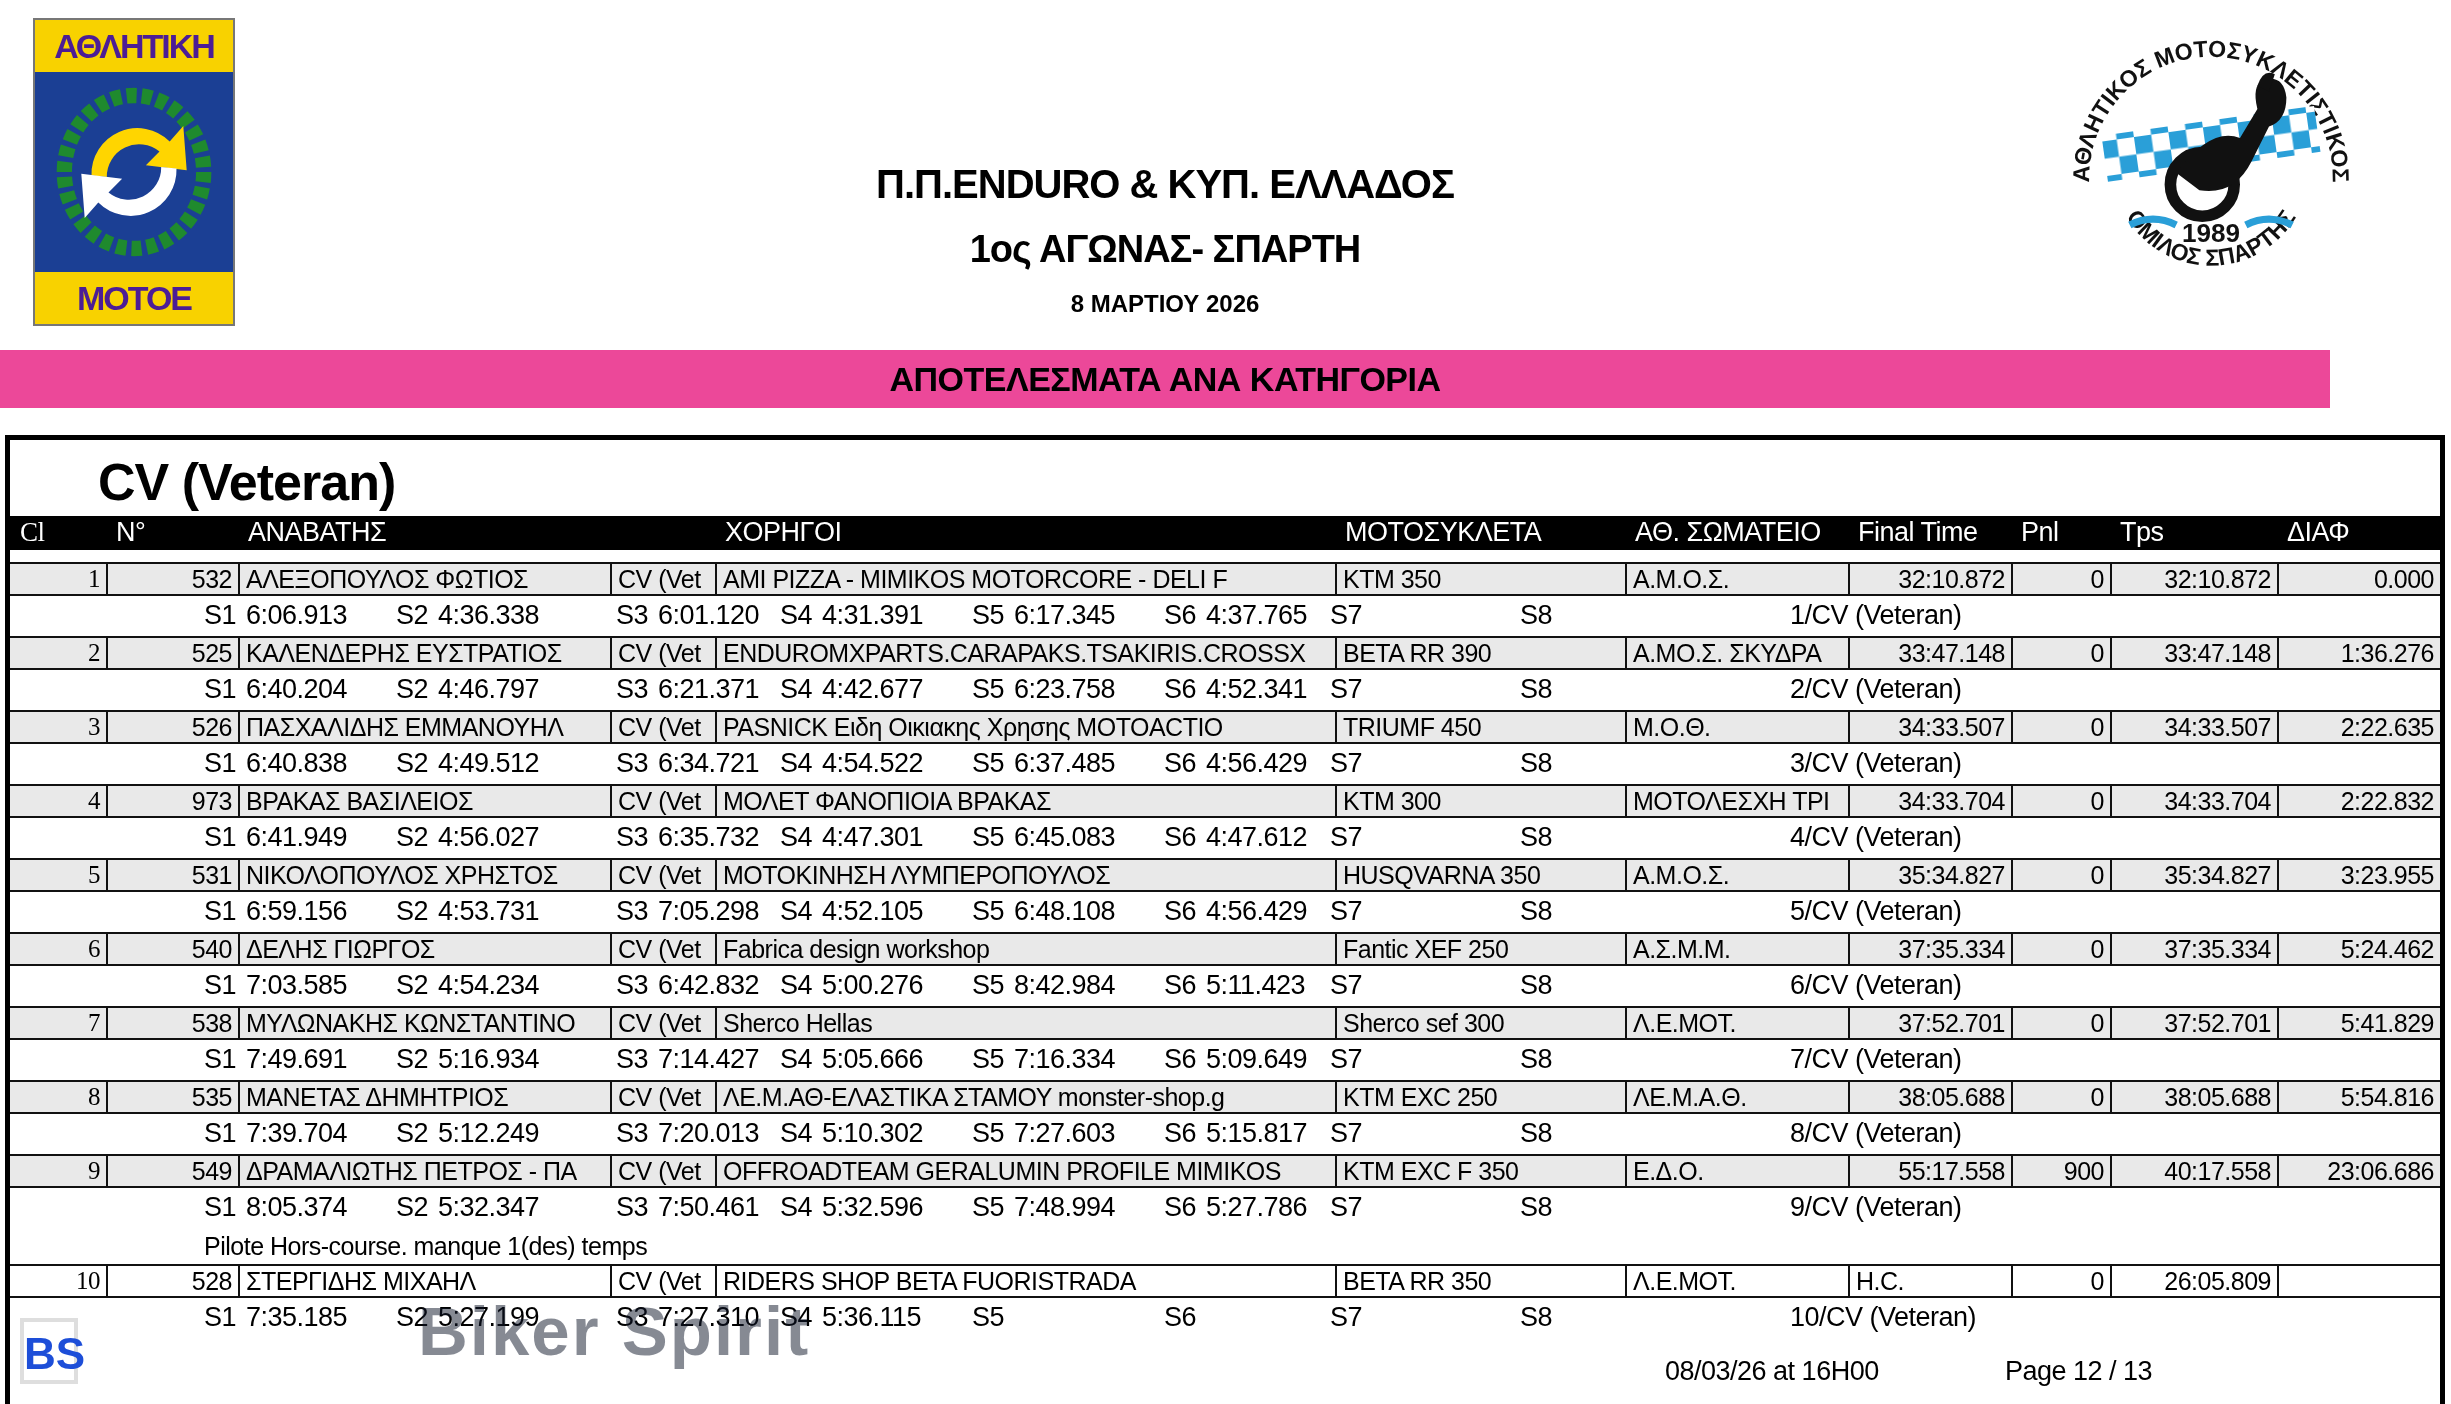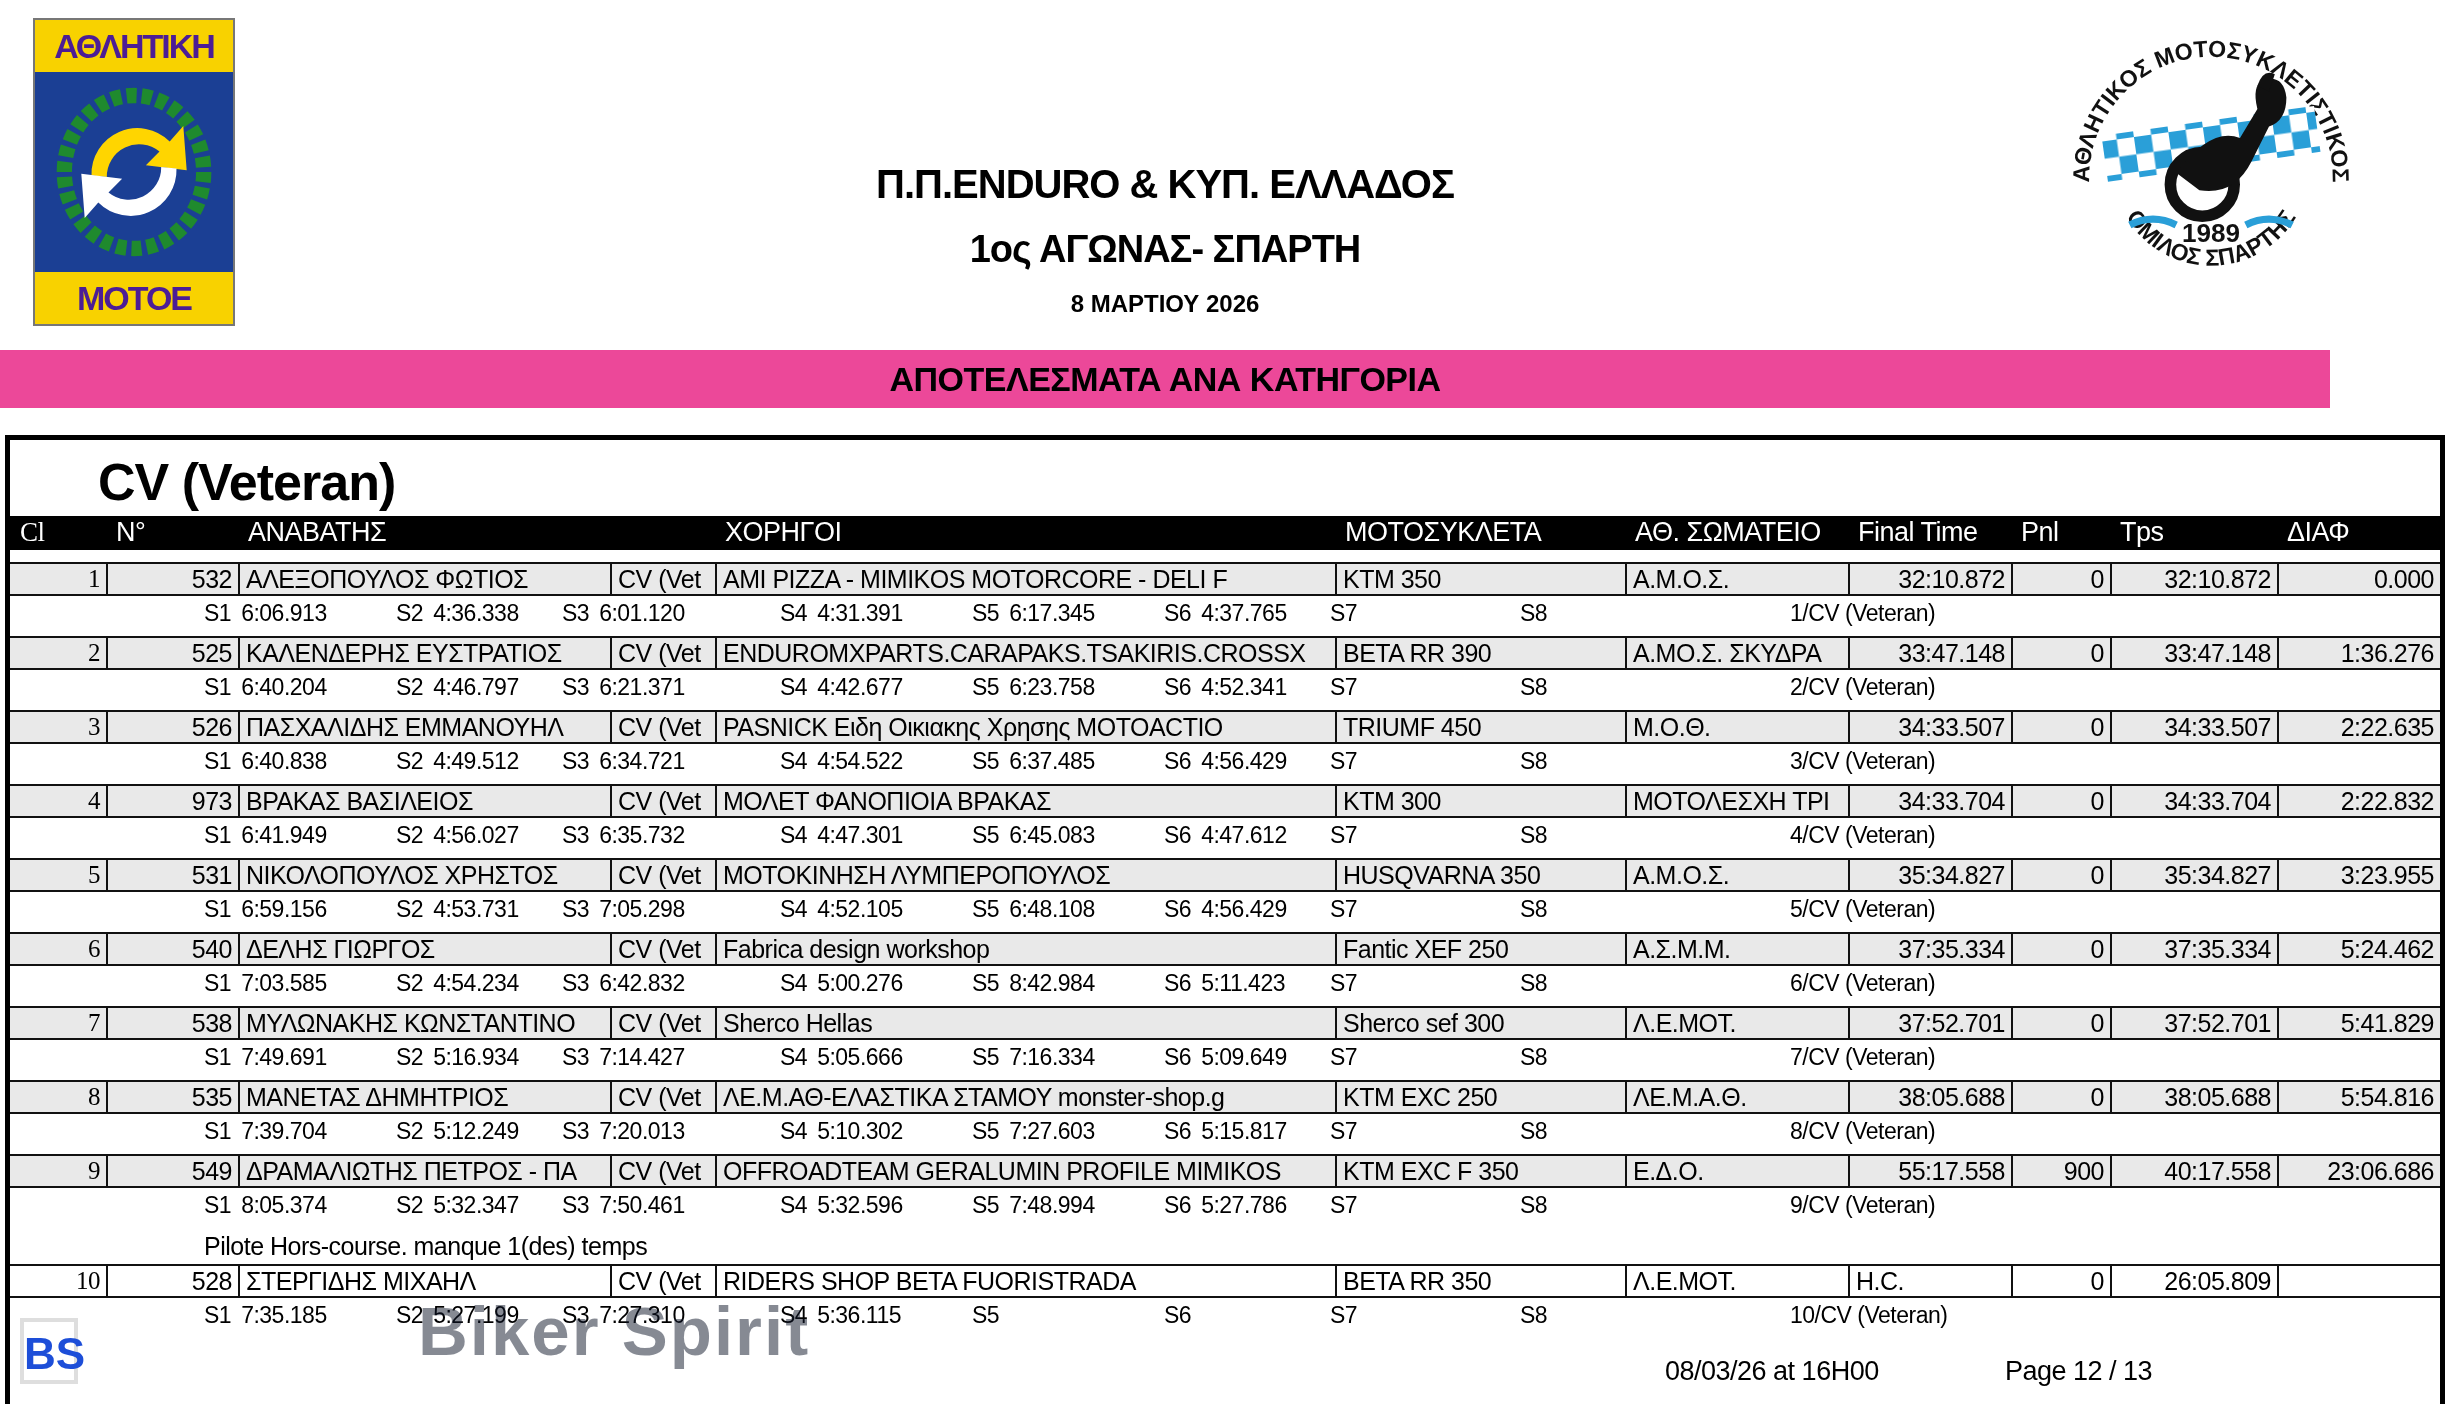--- a/index.html
+++ b/index.html
@@ -37,23 +37,23 @@
   .cell{background:#e9e9e9;border-right:2px solid #111;box-sizing:border-box;
     font-size:25px;line-height:30px;letter-spacing:-0.5px;overflow:hidden;white-space:nowrap;padding:0 6px;}
   .cell:first-child{border-left:none;}
   .cell:last-child{border-right:none;flex:1;}
   .entry.hc .cell{background:#fff;}
   .num{text-align:right;}
   .c-cl{width:98px;font-family:Liberation Serif, serif;} .c-num{width:132px;} .c-rider{width:372px;} .c-cat{width:105px;}
   .c-sponsor{width:620px;} .c-bike{width:290px;} .c-club{width:223px;}
   .c-ft{width:163px;} .c-pnl{width:99px;} .c-tps{width:167px;} .c-diaf{width:159px;}
   .entry.hc .c-ft{text-align:left;}
-  .srow{position:relative;height:36px;font-size:23px;letter-spacing:-0.5px;}
+  .srow{position:relative;height:36px;font-size:27px;letter-spacing:-0.5px;}
   .srow span.slot{position:absolute;top:4px;white-space:nowrap;}
-  .k1{left:194px;} .k2{left:386px;} .k3{left:552px;} .k4{left:770px;}
+  .k1{left:194px;} .k2{left:386px;} .k3{left:606px;} .k4{left:770px;}
   .k5{left:962px;} .k6{left:1154px;} .k7{left:1320px;} .k8{left:1510px;}
   .kpos{left:1780px;}
   .slbl{margin-right:10px;}
   .note-line{height:36px;font-size:25px;letter-spacing:-0.5px;padding-left:194px;line-height:36px;}
   
   .foot{position:absolute;top:1356px;font-size:27px;letter-spacing:-0.5px;}
   .foot-time{left:1665px;}
   .foot-page{left:2005px;}
   .wm-bs{position:absolute;left:20px;top:1318px;width:58px;height:66px;
     border:4px solid #dedede;color:#1d4ed8;font-size:44px;font-weight:bold;text-align:center;

